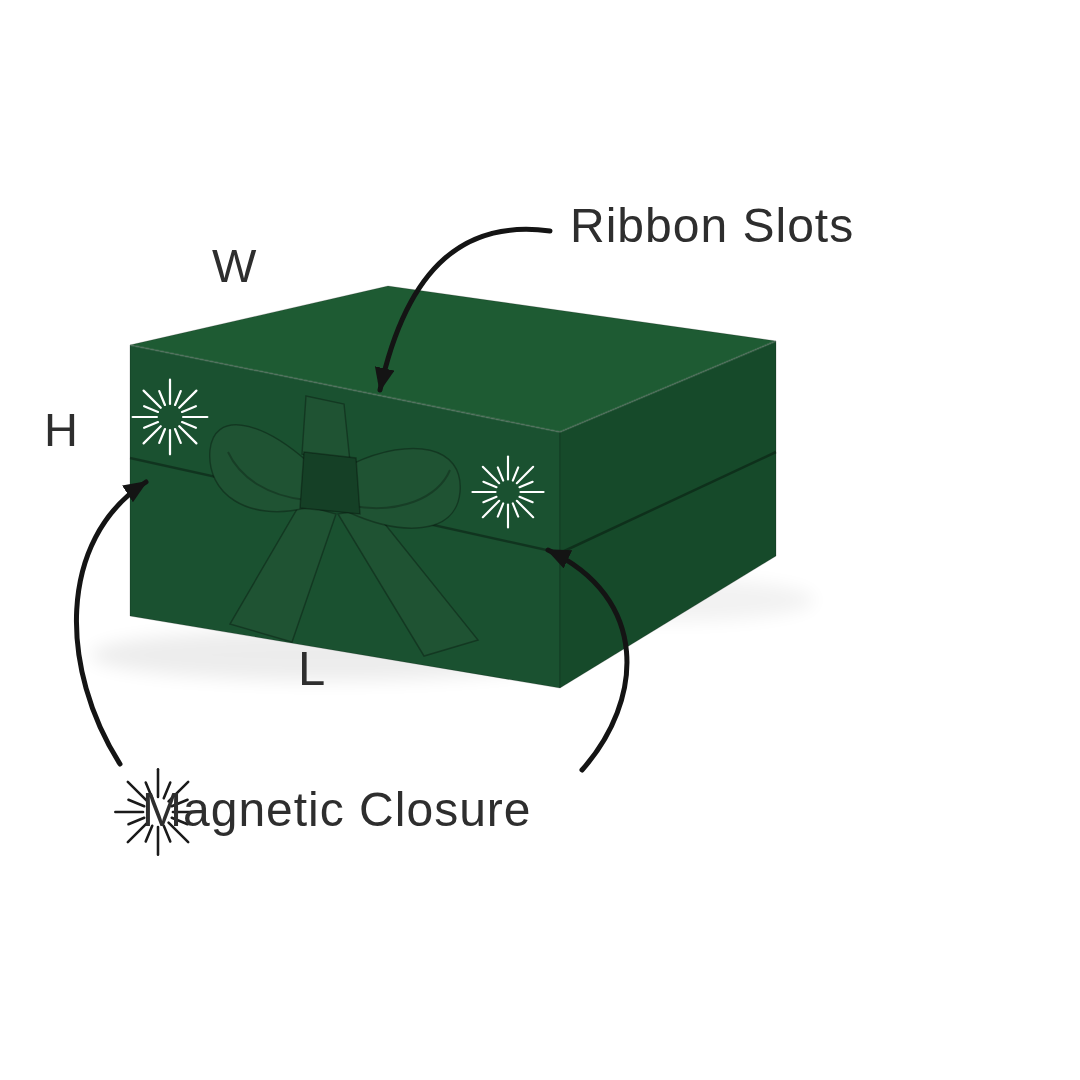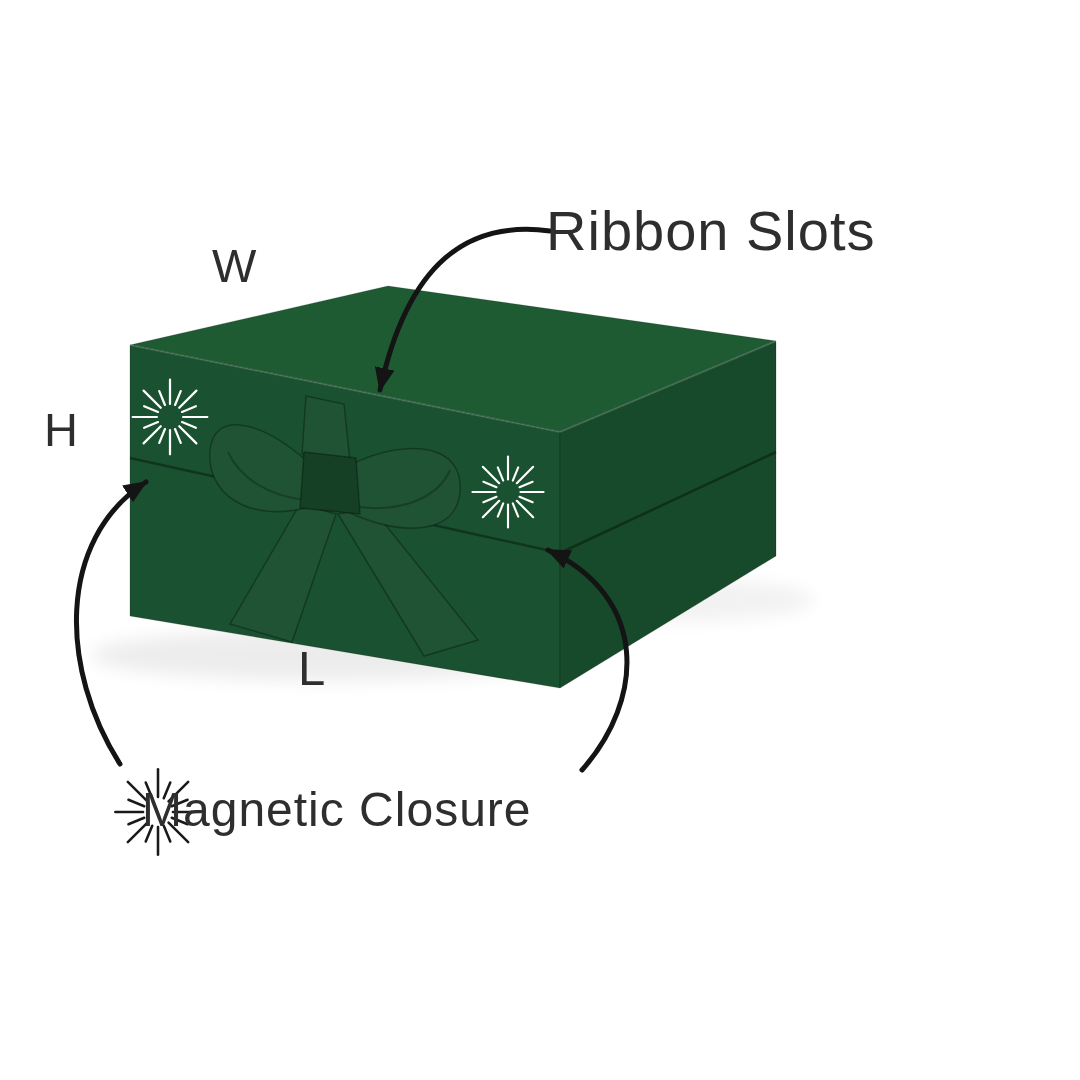--- a/index.html
+++ b/index.html
@@ -12,21 +12,21 @@
   }
   .scene{position:absolute;left:0;top:0;width:1080px;height:1080px;}
   .label{
     position:absolute;
     color:var(--text,#2e2e2e);
     font-family:"Liberation Sans", sans-serif;
     font-weight:400;
     white-space:nowrap;
     user-select:none;
   }
-  .label-ribbon-slots{left:546px;top:198px;font-size:56px;letter-spacing:1px;}
+  .label-ribbon-slots{left:570px;top:198px;font-size:48px;letter-spacing:1px;}
   .label-w{left:212px;top:238px;font-size:47px;}
   .label-h{left:44px;top:402px;font-size:47px;}
   .label-l{left:298px;top:640px;font-size:49px;}
   .label-magnetic{left:142px;top:782px;font-size:48px;letter-spacing:1px;}
   .face{stroke:rgba(0,0,0,0.18);stroke-width:1;}
   .seam{stroke:rgba(0,0,0,0.35);stroke-width:2.5;fill:none;}
   .edge-hi{stroke:rgba(255,255,255,0.14);stroke-width:2;fill:none;}
   .ribbon-part{stroke:rgba(0,0,0,0.30);stroke-width:1.5;}
   .ribbon-fold{stroke:rgba(0,0,0,0.25);stroke-width:2;fill:none;}
   .arrow{fill:none;stroke-width:5;stroke-linecap:round;}

